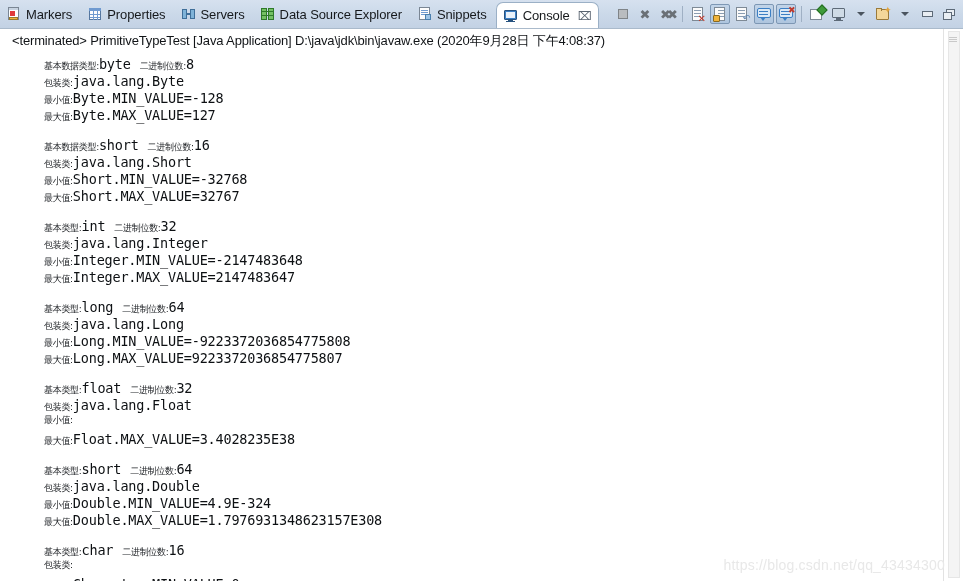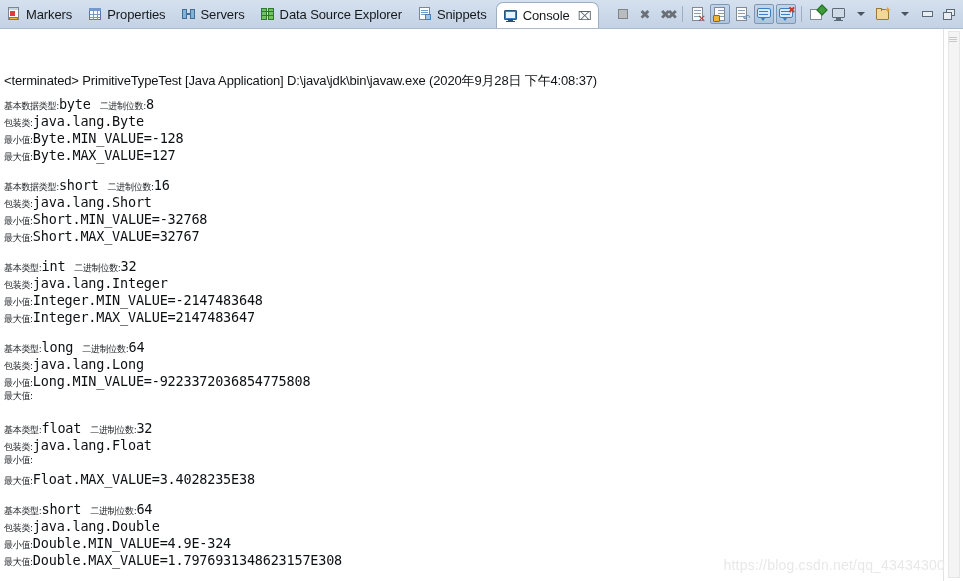--- a/index.html
+++ b/index.html
@@ -233,36 +233,36 @@
   .conwrap {
     position: absolute;
     left: 0; top: 0;
     right: 20px; bottom: 0;
     overflow: hidden;
   }
   .header-line {
     font-family: "Liberation Sans", sans-serif;
     font-size: 13px;
     color: #111417;
-    padding: 3px 4px 0 4px;
+    padding: 3px 4px 0 12px;
     white-space: nowrap;
     letter-spacing: -0.15px;
-    margin-top: 40px;
   }
   .out {
     padding: 6px 0 0 4px;
   }
   .blk { margin-bottom: 13px; }
   .blk:last-child { margin-bottom: 0; }
   .row {
     display: flex;
     align-items: baseline;
     height: 17px;
     white-space: nowrap;
     font-family: "DejaVu Sans Mono", monospace;
+    margin-left: 40px;
   }
   .cn {
     font-family: "DejaVu Sans", "Liberation Sans", sans-serif;
     font-size: 9px;
     color: #1a1d21;
     transform: scaleY(1.05);
     letter-spacing: -0.3px;
   }
   .mono {
     font-family: "DejaVu Sans Mono", monospace;
@@ -578,20 +578,21 @@
           <div class="row">
             <span class="cn">包装类:</span>
             <span class="mono">java.lang.Long</span>
           </div>
           <div class="row">
             <span class="cn">最小值:</span>
             <span class="mono">Long.MIN_VALUE=-9223372036854775808</span>
           </div>
           <div class="row">
             <span class="cn">最大值:</span>
+            <span class="mono">Long.MAX_VALUE=9223372036854775807</span>
           </div>
         </div>
 
         <div class="blk">
           <div class="row">
             <span class="cn">基本类型:</span>
             <span class="mono">float</span>
             <span class="gap"></span>
             <span class="cn">二进制位数:</span>
             <span class="mono">32</span>

